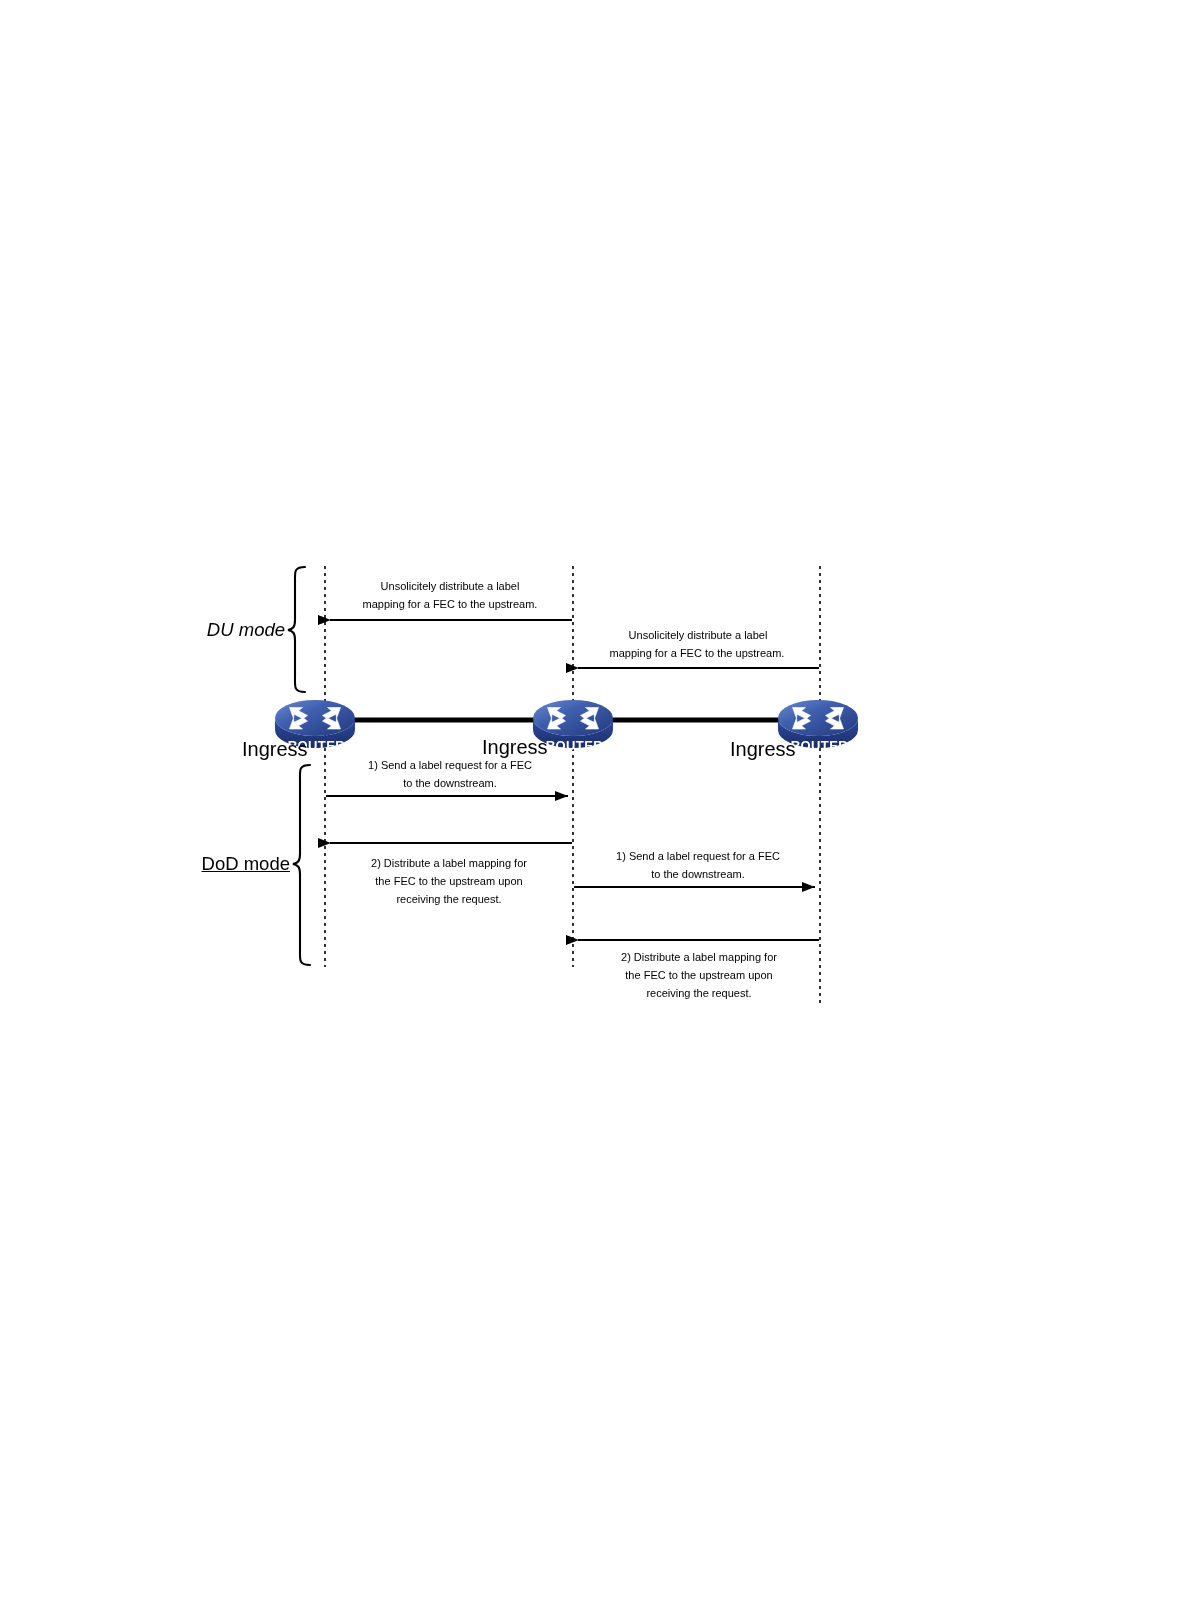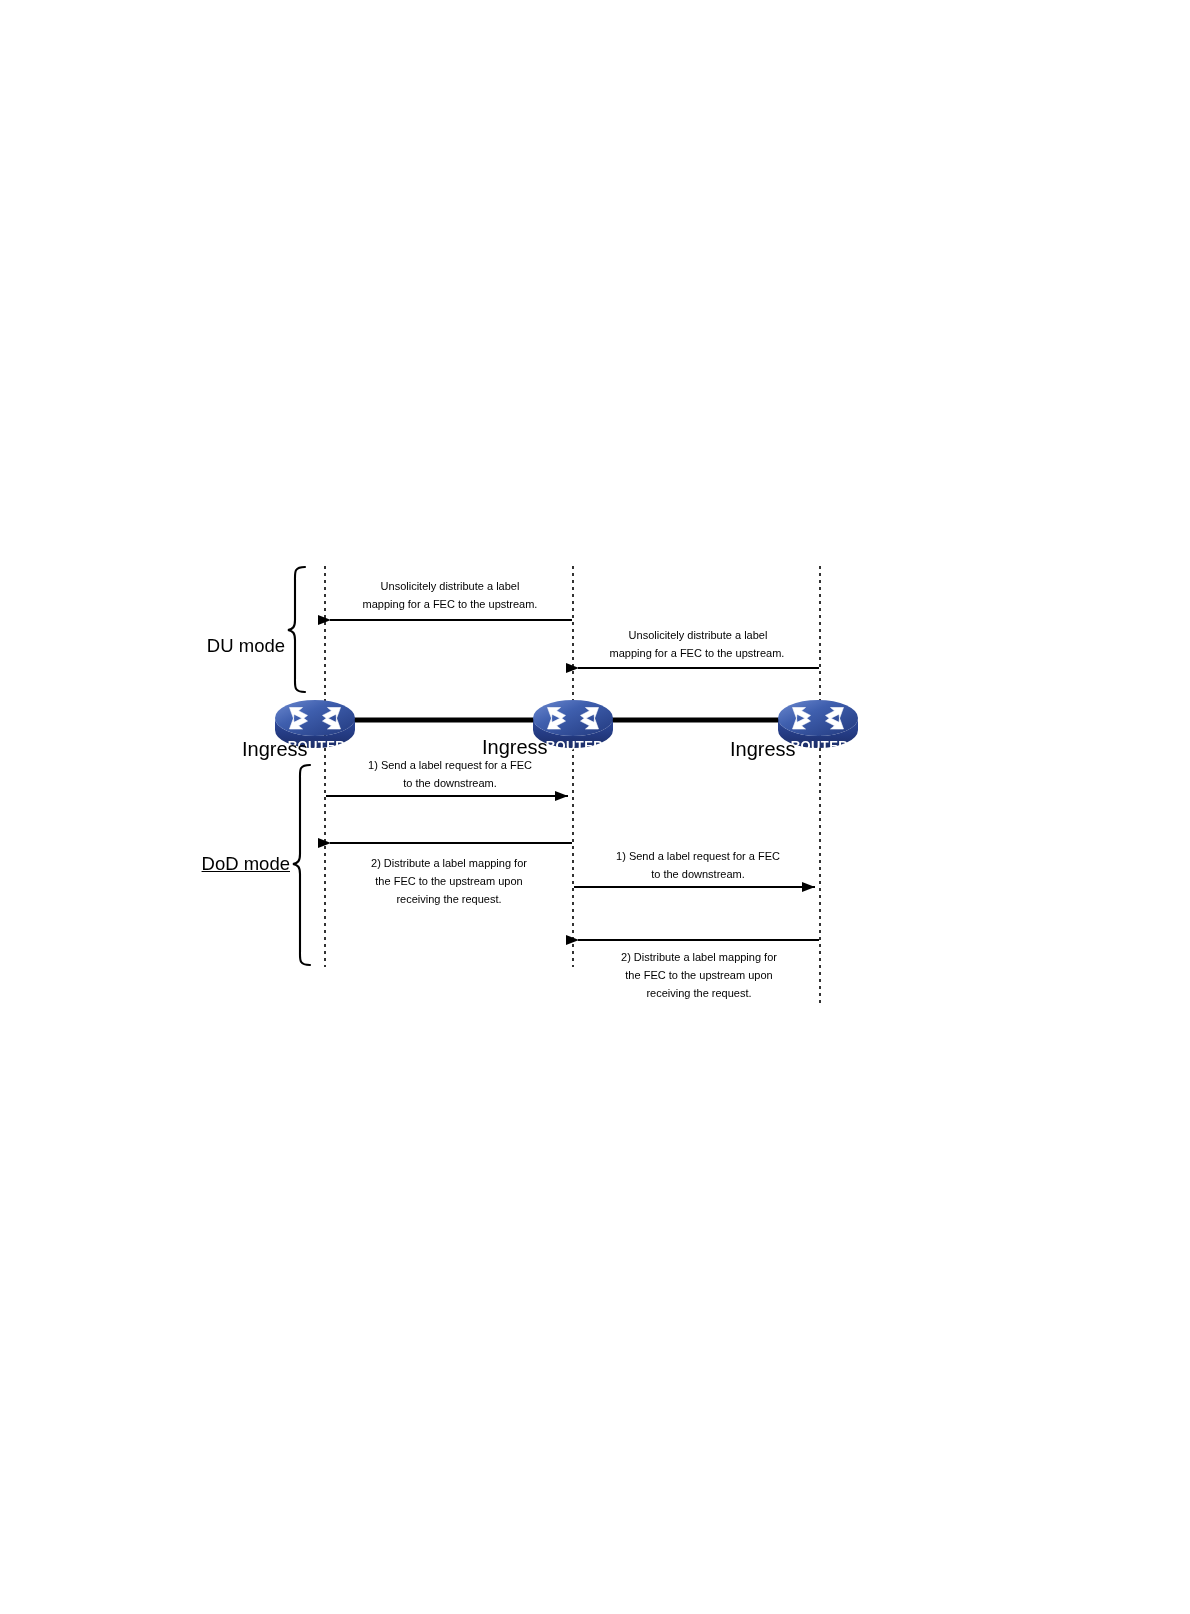--- a/index.html
+++ b/index.html
@@ -177,21 +177,21 @@
   </svg>
 
   <div class="router-caption" style="left:285px; top:738px; width:60px;">ROUTER</div>
   <div class="router-caption" style="left:543px; top:738px; width:60px;">ROUTER</div>
   <div class="router-caption" style="left:788px; top:738px; width:60px;">ROUTER</div>
 
   <div class="node-label" style="left:242px; top:738px;">Ingress</div>
   <div class="node-label" style="left:482px; top:736px;">Ingress</div>
   <div class="node-label" style="left:730px; top:738px;">Ingress</div>
 
-  <div class="mode-label" style="left:100px; top:636px; width:185px;">DU mode</div>
+  <div class="mode-label" style="left:100px; top:620px; width:185px;font-style:italic;">DU mode</div>
   <div class="mode-label" style="left:100px; top:854px; width:190px;text-decoration:underline;">DoD mode</div>
 
   <div class="msg-label" style="left:328px; top:578px; width:244px;">Unsolicitely distribute a label</div>
   <div class="msg-label" style="left:323px; top:596px; width:254px;">mapping for a FEC to the upstream.</div>
 
   <div class="msg-label" style="left:576px; top:627px; width:244px;">Unsolicitely distribute a label</div>
   <div class="msg-label" style="left:570px; top:645px; width:254px;">mapping for a FEC to the upstream.</div>
 
   <div class="msg-label" style="left:330px; top:757px; width:240px;">1) Send a label request for a FEC</div>
   <div class="msg-label" style="left:330px; top:775px; width:240px;">to the downstream.</div>

